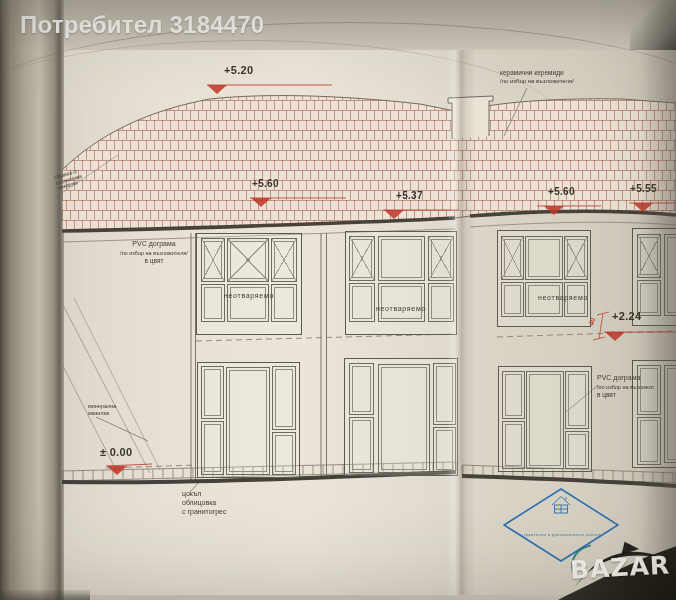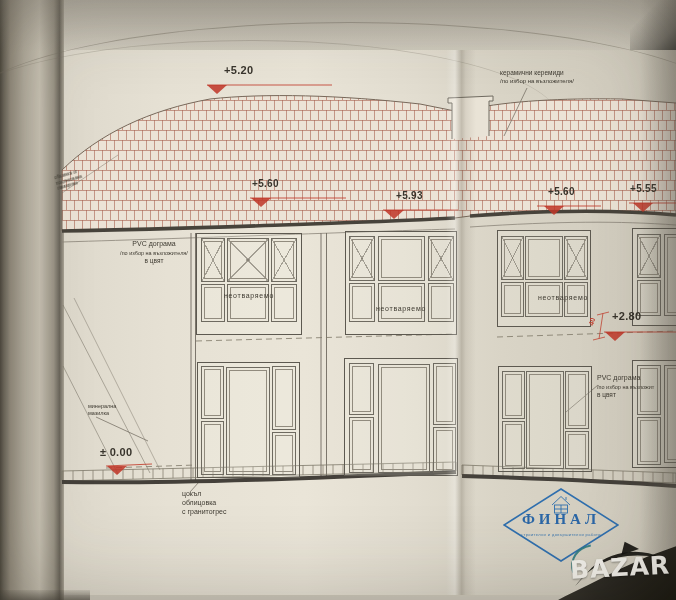--- a/index.html
+++ b/index.html
@@ -209,54 +209,54 @@
     <div>обшивка от</div>
     <div>поцинкована</div>
     <div>ламарина</div>
   </div>
   <div class="abs" style="left:588px;top:318px;font-size:7px;color:#c23e2e;transform:rotate(-75deg);font-weight:700;">40</div>
 
   <div class="mk-lbl" style="left:224px;top:64px;font-size:11px;">+5.20</div>
   <div class="tri" style="left:207px;top:85px;"></div>
   <div class="mk-lbl" style="left:252px;top:178px;">+5.60</div>
   <div class="tri" style="left:251px;top:198px;"></div>
-  <div class="mk-lbl" style="left:396px;top:190px;">+5.93</div>
+  <div class="mk-lbl" style="left:396px;top:190px;">+5.37</div>
   <div class="tri" style="left:384px;top:210px;"></div>
   <div class="mk-lbl" style="left:548px;top:186px;">+5.60</div>
   <div class="tri" style="left:544px;top:206px;"></div>
   <div class="mk-lbl" style="left:630px;top:183px;">+5.55</div>
   <div class="tri" style="left:633px;top:203px;"></div>
-  <div class="mk-lbl" style="left:612px;top:310px;font-size:11px;">+2.80</div>
+  <div class="mk-lbl" style="left:612px;top:310px;font-size:11px;">+2.24</div>
   <div class="tri" style="left:605px;top:332px;"></div>
   <div class="mk-lbl" style="left:100px;top:446px;font-size:11px;">± 0.00</div>
   <div class="tri" style="left:107px;top:466px;"></div>
 
   <div class="abs" id="stamp">
     <svg width="116" height="76" viewBox="0 0 116 76">
       <polygon points="58,1 115,37 58,73 1,37" fill="none" stroke="#2f6fae" stroke-width="1.6"></polygon>
       <g stroke="#2f6fae" stroke-width=".9" fill="none">
         <path d="M49 17 L58 8.5 L67 17"></path>
         <rect x="51.5" y="17" width="13" height="8"></rect>
         <path d="M58 17 V25 M51.5 21 H64.5 M63 12 V9"></path>
       </g>
     </svg>
-    <div class="t">ФИНАЛ</div>
     <div class="tag">строителни и довършителни работи</div>
   </div>
 
   <div class="abs" id="fold"></div>
   <div class="abs" id="rightshade"></div>
   <div class="abs" id="tr-corner"></div>
   <div class="abs" id="table-dark"></div>
   <div class="abs" id="bl-dark"></div>
 
   <div class="abs" id="bazar">
     <svg width="108" height="60" viewBox="0 0 108 60">
       <path d="M24 6 C10 8 2 18 5 32" stroke="#2b7a80" stroke-width="2" fill="none" opacity=".9"></path>
       <path d="M6 46 C26 22 54 12 94 22 C74 10 44 12 24 28 Z" fill="#14130f" opacity=".92"></path>
       <path d="M58 4 L72 12 L54 17 Z" fill="#14130f" opacity=".92"></path>
     </svg>
     <div class="t">BAZAR</div>
   </div>
 
+  <div class="abs" id="user-mark">Потребител 3184470</div>
 
   <div class="abs" id="vignette"></div>
 </div>
 
 </body></html>

